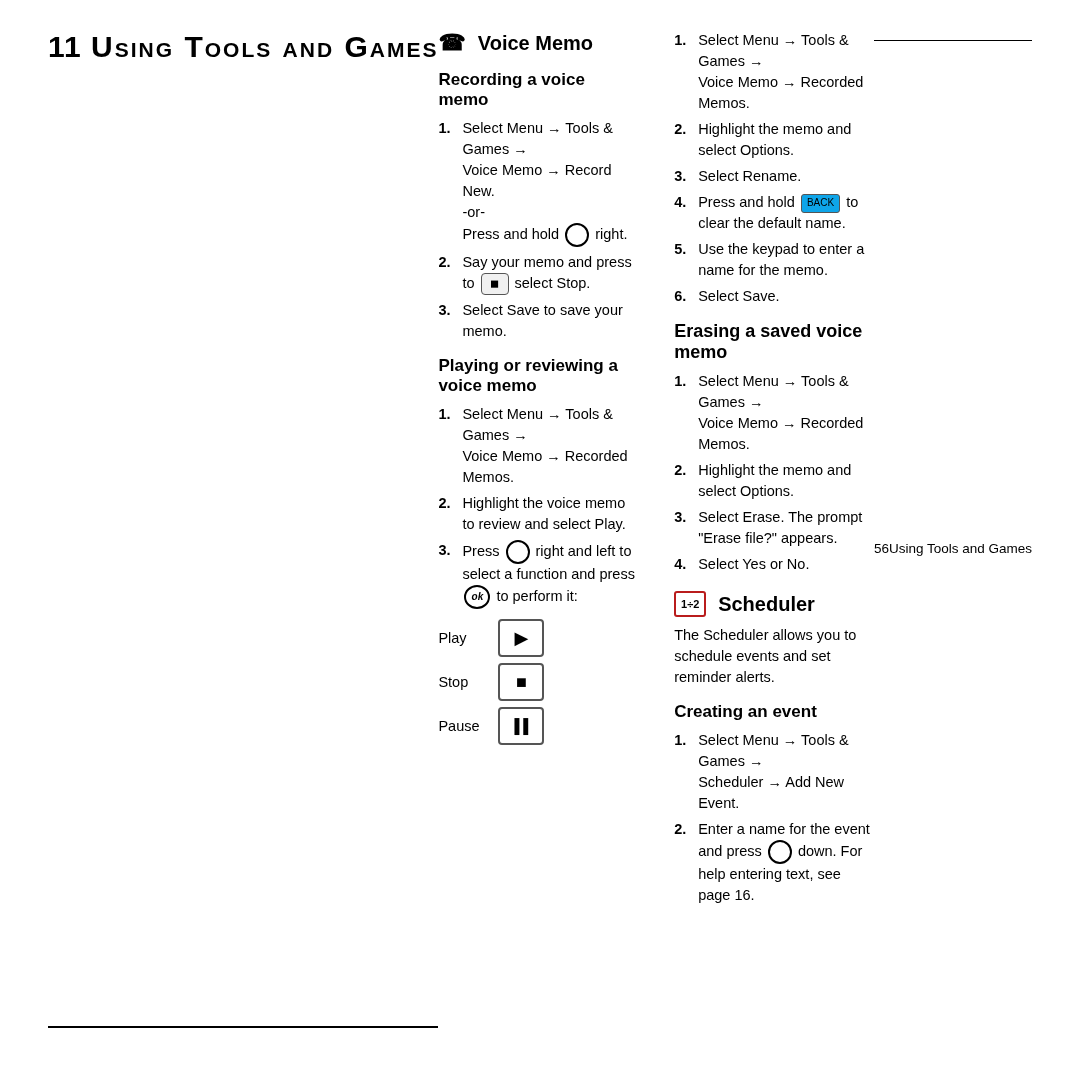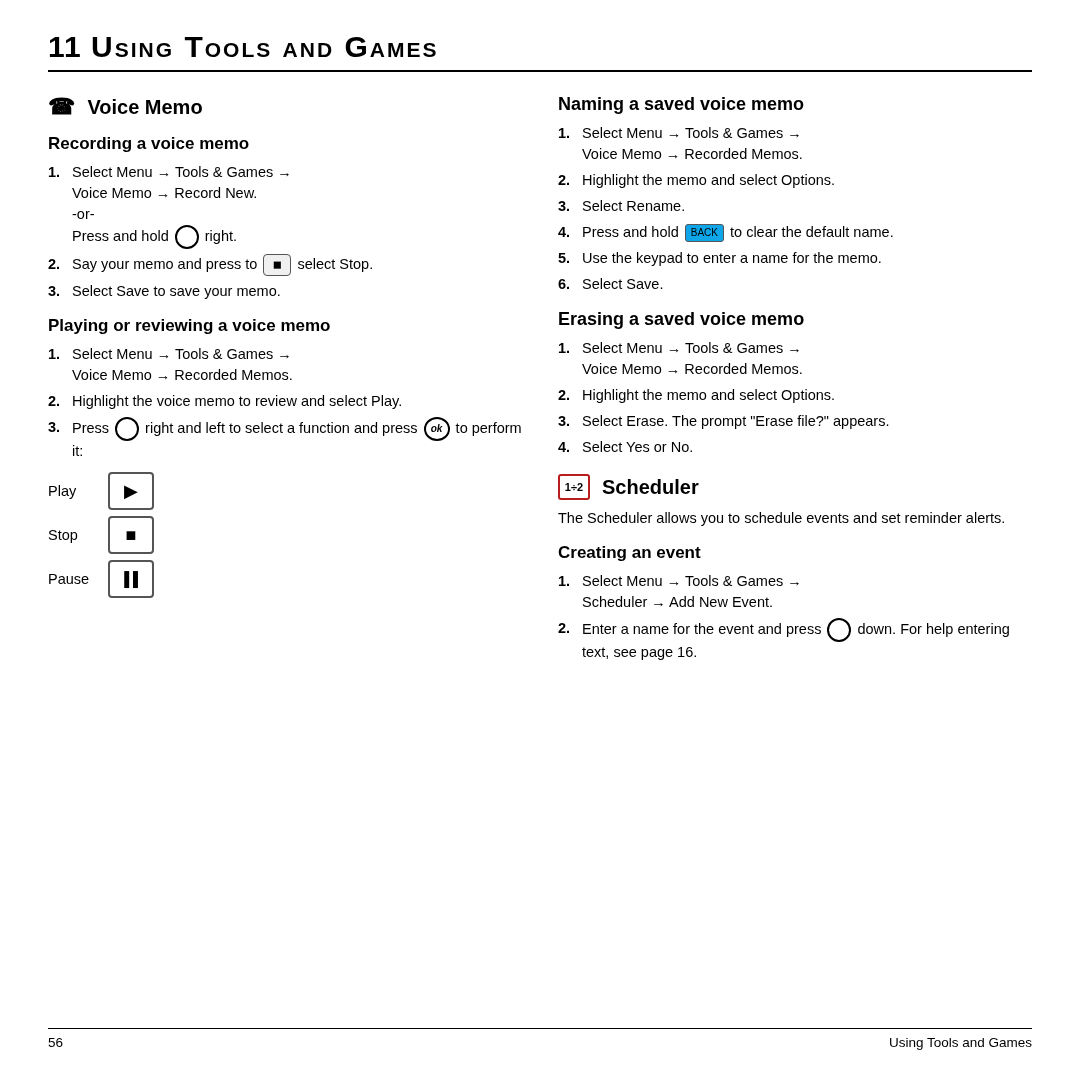--- a/index.html
+++ b/index.html
@@ -12,21 +12,21 @@
       font-size: 15px;
       color: #000;
       overflow: hidden;
     }
 
     .page {
       width: 1080px;
       height: 1080px;
       padding: 30px 48px 30px 48px;
       display: flex;
-      flex-direction: column;
+      flex-direction: row;
     }
 
     
     .chapter-header {
       border-bottom: 2px solid #000;
       padding-bottom: 6px;
       margin-bottom: 22px;
     }
 
     .chapter-title {
@@ -328,21 +328,20 @@
         <div class="func-row">
           <span class="func-label">Pause</span>
           <span class="func-icon-box" style="font-size:14px;">▐ ▌</span>
         </div>
       </div>
 
     </div>
 
     <div class="col-right">
 
-      <div class="subsection-title" style="font-size:18px; margin-top:0;">Naming a saved voice memo</div>
       <ol>
         <li>
           <span class="li-content">
             Select <b>Menu</b> → <b>Tools &amp; Games</b> →<br>
             <b>Voice Memo</b> → <b>Recorded Memos</b>.
           </span>
         </li>
         <li>
           <span class="li-content">
             Highlight the memo and select <b>Options</b>.

